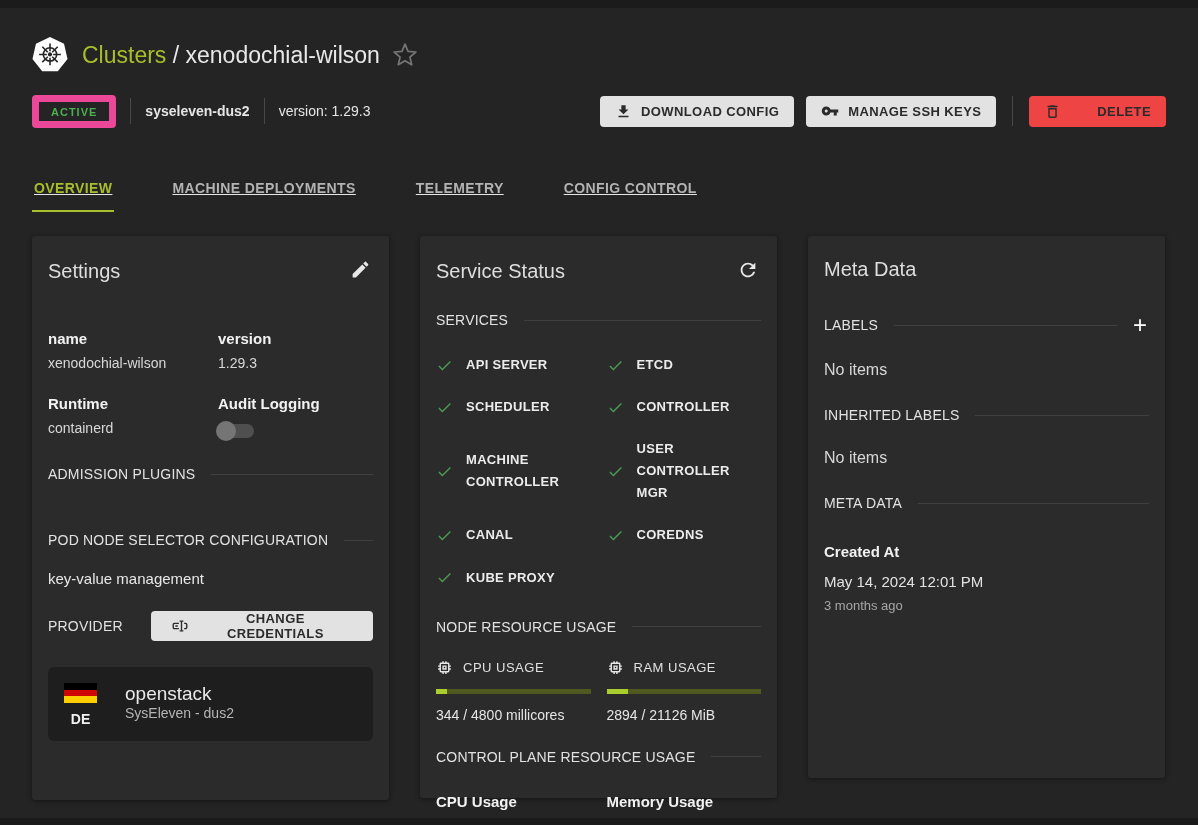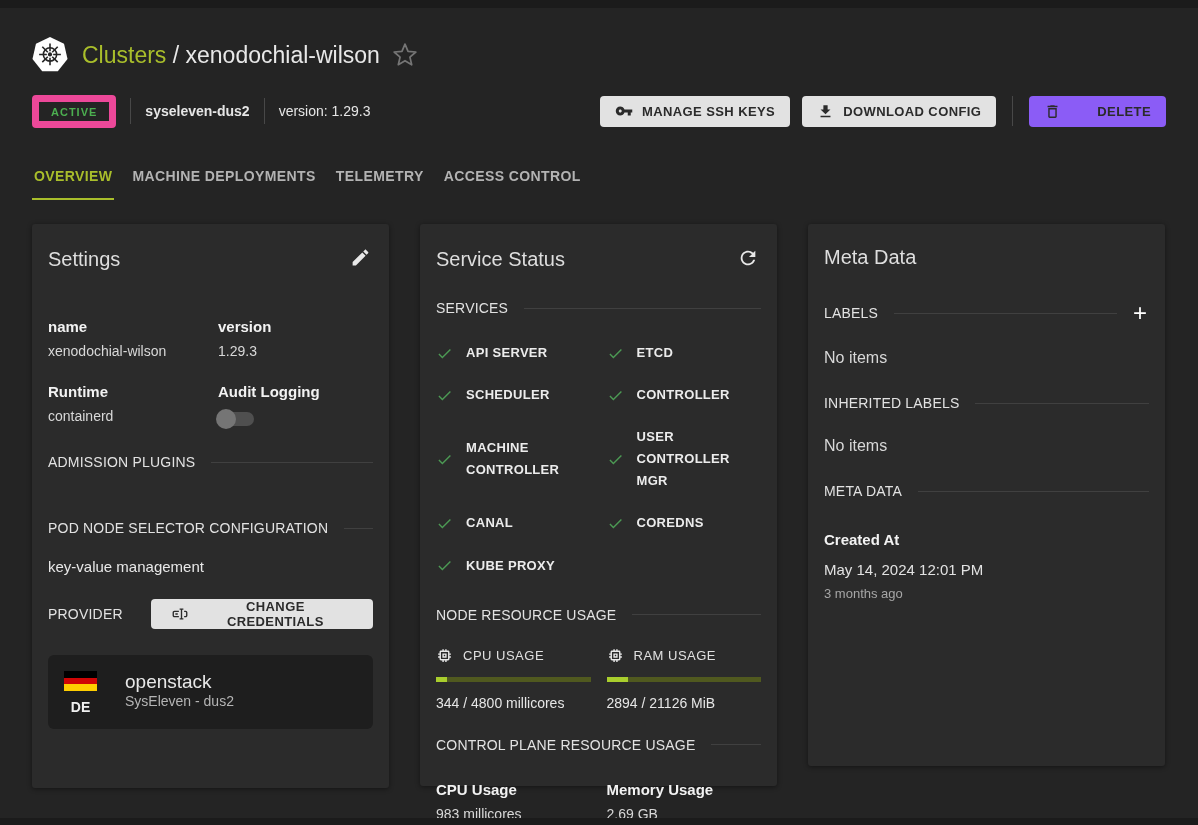--- a/index.html
+++ b/index.html
@@ -37,25 +37,25 @@
 
   .header-actions { margin-left:auto; display:flex; align-items:center; gap:12px; }
   .btn {
     display:flex; align-items:center; gap:9px;
     height:31px; padding:0 15px; border:none; border-radius:4px;
     background:#e2e2e2; color:#2b2b2b;
     font-family:"Liberation Sans", sans-serif;
     font-size:13px; font-weight:700; letter-spacing:.4px; cursor:pointer;
   }
   .btn svg { flex:0 0 auto; }
-  .btn-warn { background:#8b5cf6;gap:36px; }
+  .btn-warn { background:#ef4444;gap:36px; }
   .actions-div { width:1px; height:30px; background:#484848; margin:0 4px; }
 
   
-  .tabs { display:flex; gap:16px; margin-top:40px; }
+  .tabs { display:flex; gap:56px; margin-top:52px;text-decoration:underline; }
   .tab {
     background:none; border:none; cursor:pointer;
     font-family:"Liberation Sans", sans-serif;
     font-size:14px; font-weight:700; letter-spacing:.4px;
     color:#b3b3b3; padding:0 2px 14px; border-bottom:2px solid transparent;
   }
   .tab.active { color:#a9be2b; border-bottom-color:#a9be2b; }
 
   
   .cards { display:flex; gap:31px; margin-top:24px; align-items:flex-start; }
@@ -151,46 +151,46 @@
 
   <div class="status-row">
     <span class="badge">ACTIVE</span>
     <span class="vdiv"></span>
     <span class="dc-name">syseleven-dus2</span>
     <span class="vdiv"></span>
     <span class="ver-text">version: 1.29.3</span>
 
     <div class="header-actions">
       <button class="btn">
+        <svg viewBox="0 0 24 24" width="17" height="17" fill="#2b2b2b">
+          <path d="M19 9h-4V3H9v6H5l7 7 7-7zM5 18v2h14v-2H5z"></path>
+        </svg>
+        <span>DOWNLOAD CONFIG</span>
+      </button>
+      <button class="btn">
         <svg viewBox="0 0 24 24" width="18" height="18" fill="#2b2b2b">
           <path d="M12.65 10C11.83 7.67 9.61 6 7 6c-3.31 0-6 2.69-6 6s2.69 6 6 6c2.61 0 4.83-1.67 5.65-4H17v4h4v-4h2v-4H12.65zM7 14c-1.1 0-2-.9-2-2s.9-2 2-2 2 .9 2 2-.9 2-2 2z"></path>
         </svg>
         <span>MANAGE SSH KEYS</span>
-      </button>
-      <button class="btn">
-        <svg viewBox="0 0 24 24" width="17" height="17" fill="#2b2b2b">
-          <path d="M19 9h-4V3H9v6H5l7 7 7-7zM5 18v2h14v-2H5z"></path>
-        </svg>
-        <span>DOWNLOAD CONFIG</span>
       </button>
       <span class="actions-div"></span>
       <button class="btn btn-warn">
         <svg viewBox="0 0 24 24" width="17" height="17" fill="#2b2b2b">
           <path d="M16 9v10H8V9h8m-1.5-6h-5l-1 1H5v2h14V4h-3.5l-1-1zM18 7H6v12c0 1.1.9 2 2 2h8c1.1 0 2-.9 2-2V7z"></path>
         </svg>
         <span>DELETE</span>
       </button>
     </div>
   </div>
 
   <div class="tabs">
     <button class="tab active">OVERVIEW</button>
     <button class="tab">MACHINE DEPLOYMENTS</button>
     <button class="tab">TELEMETRY</button>
-    <button class="tab">ACCESS CONTROL</button>
+    <button class="tab">CONFIG CONTROL</button>
   </div>
 
   <div class="cards">
 
     <div class="card card-settings">
       <div class="card-head">
         <div class="card-title">Settings</div>
         <button class="icon-btn">
           <svg viewBox="0 0 24 24" width="21" height="21" fill="#e8e8e8">
             <path d="M3 17.25V21h3.75L17.81 9.94l-3.75-3.75L3 17.25zM20.71 7.04c.39-.39.39-1.02 0-1.41l-2.34-2.34c-.39-.39-1.02-.39-1.41 0l-1.83 1.83 3.75 3.75 1.83-1.83z"></path>

